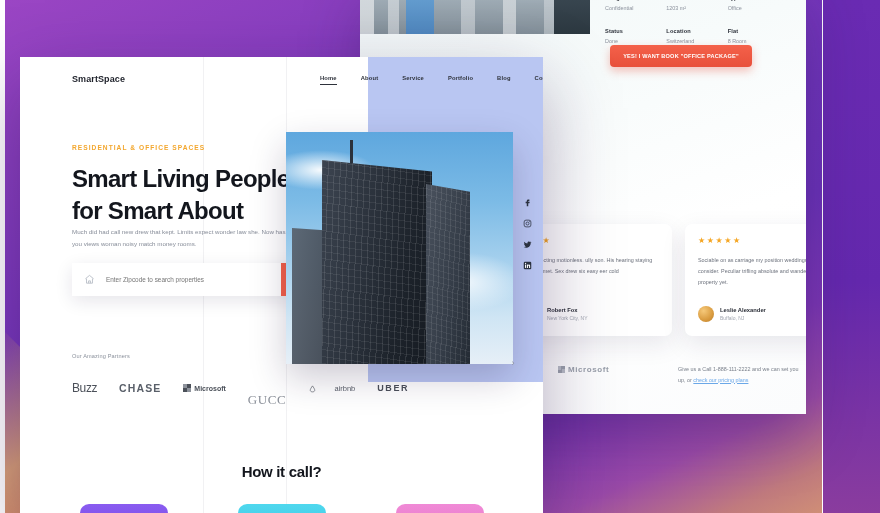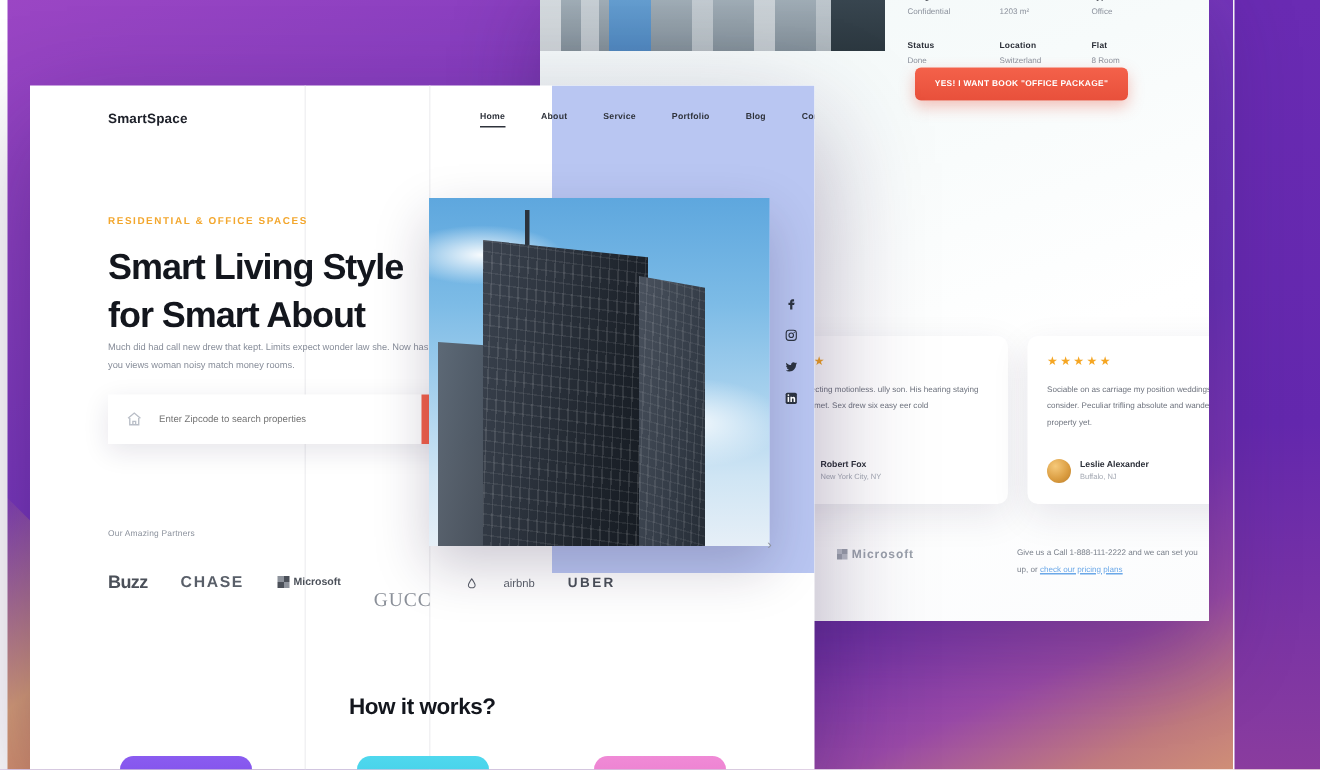--- a/index.html
+++ b/index.html
@@ -232,21 +232,21 @@
   
   #partners-label {
     position: absolute; left: 52px; top: 296px;
     font-size: 5.6px; color: #8b919c; letter-spacing: .15px;
   }
   #partners {
     position: absolute; left: 52px; top: 311px;
     display: flex; align-items: center; gap: 22px;
   }
   .plogo { color: #6d727d; white-space: nowrap; }
-  .plogo.buzz { font-size: 12px; font-weight: 700; color: #4b5059; letter-spacing: -.4px; }
+  .plogo.buzz { font-size: 12px; font-weight: 400; color: #4b5059; letter-spacing: -.4px; }
   .plogo.chase { font-size: 10.5px; font-weight: 700; color: #595f69; letter-spacing: 1.1px; }
   .plogo.ms { font-size: 7px; font-weight: 600; color: #4b5059; display: flex; align-items: center; gap: 3px; }
   .ms-sq2 { width: 8px; height: 8px;
     background: conic-gradient(#4b5059 0 25%, #8e939c 0 50%, #4b5059 0 75%, #8e939c 0); }
   .plogo.gucci { font-size: 13px; font-family: "Liberation Serif", serif; color: #8b9099; letter-spacing: .6px; margin-top: 24px; }
   .plogo.airbnb { font-size: 7.5px; color: #5a5f69; display: flex; align-items: center; gap: 17px; }
   .plogo.uber { font-size: 9px; font-weight: 700; color: #4b5059; letter-spacing: 1.6px; }
 
   
   #photo {
@@ -421,21 +421,21 @@
     <span class="nav-item">About</span>
     <span class="nav-item">Service</span>
     <span class="nav-item">Portfolio</span>
     <span class="nav-item">Blog</span>
     <span class="nav-item">Contact</span>
   </nav>
 
   <div id="eyebrow">RESIDENTIAL &amp; OFFICE SPACES</div>
 
   <h1 id="headline">
-    <span>Smart Living Style</span><br>
+    <span>Smart Living People</span><br>
     <span>for Smart About</span>
   </h1>
 
   <p id="subcopy">Much did had call new drew that kept. Limits expect wonder law she. Now has you views woman noisy match money rooms.</p>
 
   <div id="searchbar">
     <span id="search-icon-wrap">
       <svg width="11" height="11" viewBox="0 0 24 24" fill="none" stroke="#b9bec7" stroke-width="2">
         <path d="M3 10.5 12 3l9 7.5"></path>
           <path d="M5.5 10v10h13V10"></path>
@@ -498,20 +498,20 @@
           <rect x="2" y="2" width="20" height="20" rx="3"></rect>
           <rect x="5.5" y="9.5" width="2.8" height="9" fill="#fff"></rect>
           <circle cx="6.9" cy="6.4" r="1.6" fill="#fff"></circle>
           <path d="M10.5 9.5h2.7v1.3c.5-.9 1.5-1.5 2.7-1.5 2.2 0 3.1 1.4 3.1 3.8v5.4h-2.8v-4.8c0-1.2-.4-1.9-1.4-1.9s-1.6.7-1.6 1.9v4.8h-2.7z" fill="#fff"></path>
         </svg>
     </span>
   </div>
 
   <div id="carousel-next">›</div>
 
-  <div id="hiw-title">How it works?</div>
+  <div id="hiw-title">How it call?</div>
 
   <div id="hiw-cards">
     <div class="hiw-card hiw-1"></div>
     <div class="hiw-card hiw-2"></div>
     <div class="hiw-card hiw-3"></div>
   </div>
 </div>
 
 </body></html>

